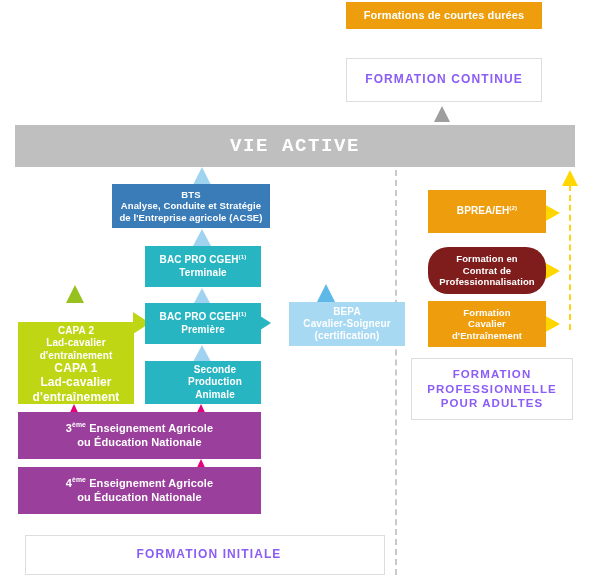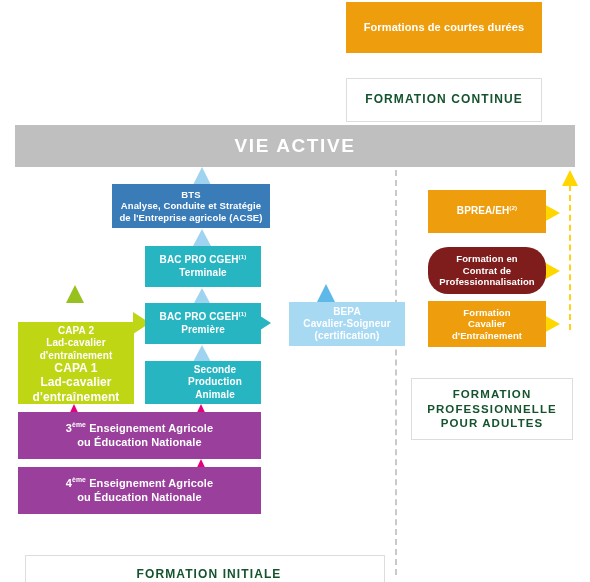--- a/index.html
+++ b/index.html
@@ -25,28 +25,27 @@
     letter-spacing:.1px;
     z-index:5;
   }
   .box .lines{width:100%;padding:0 4px;box-sizing:border-box;}
 
   .ghost{
     position:absolute;
     box-sizing:border-box;
     border:1px solid #dddddd;
     background:#ffffff;
-    color:#14532d;
+    color:#8b5cf6;
     display:flex;align-items:center;justify-content:center;
     text-align:center;
     font-weight:bold;
     letter-spacing:1.1px;
     line-height:1.3;
     z-index:4;
-    margin-top:20px;
   }
 
   .banner{
     position:absolute;
     box-sizing:border-box;
     background:#bfbfbf;
     color:#ffffff;
     display:flex;align-items:center;justify-content:center;
     font-weight:bold;
     letter-spacing:1.6px;
@@ -60,33 +59,33 @@
 
   .vdash{position:absolute;z-index:2;}
 
   sup{font-size:.62em;vertical-align:super;line-height:0;}
 </style>
 </head>
 <body>
 
 <div id="canvas">
 
-  <div class="box" style="left:346px;top:2px;width:196px;height:51px;background:#ee9e0d;font-size:11px;">
+  <div class="box" style="left:346px;top:2px;width:196px;height:27px;background:#ee9e0d;font-size:11px;">
     <div class="lines">
       <span>Formations de courtes durées</span>
     </div>
   </div>
 
   <div class="ghost" style="left:346px;top:58px;width:196px;height:44px;font-size:12px;">
     <span>FORMATION CONTINUE</span>
   </div>
 
   <div class="arr arr-up" style="left:434px;top:106px;border-bottom:16px solid #9e9e9e;border-left-width:8px;border-right-width:8px;"></div>
 
-  <div class="banner" style="left:15px;top:125px;width:560px;height:42px;font-size:19px;">
+  <div class="banner" style="left:15px;top:125px;width:560px;height:42px;font-size:19px;font-family:Liberation Mono, monospace;">
     <span>VIE ACTIVE</span>
   </div>
 
   <div class="vdash" style="left:395px;top:170px;width:0;height:405px;border-left:2px dashed #c9c9c9;"></div>
 
   <div class="vdash" style="left:569px;top:185px;width:0;height:145px;border-left:2px dashed #ffd21a;"></div>
   <div class="arr arr-up" style="left:562px;top:170px;border-bottom:16px solid #ffd600;border-left-width:8px;border-right-width:8px;"></div>
 
   <div class="arr arr-up" style="left:193px;top:167px;border-bottom:18px solid #9fd3f0;border-left-width:9px;border-right-width:9px;"></div>
 

